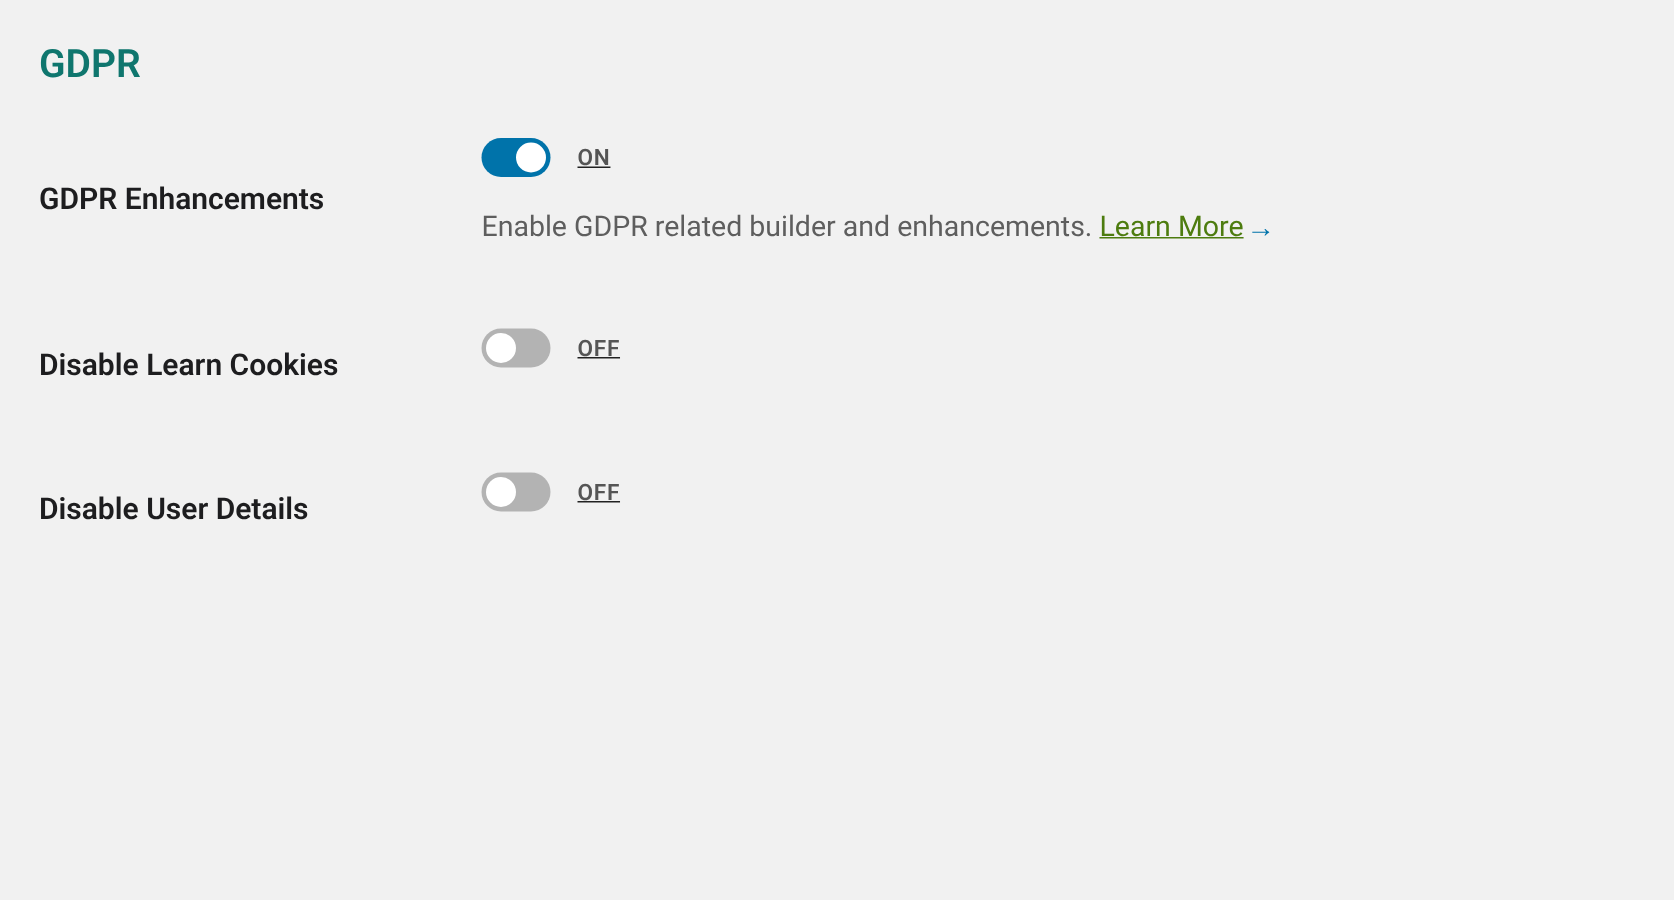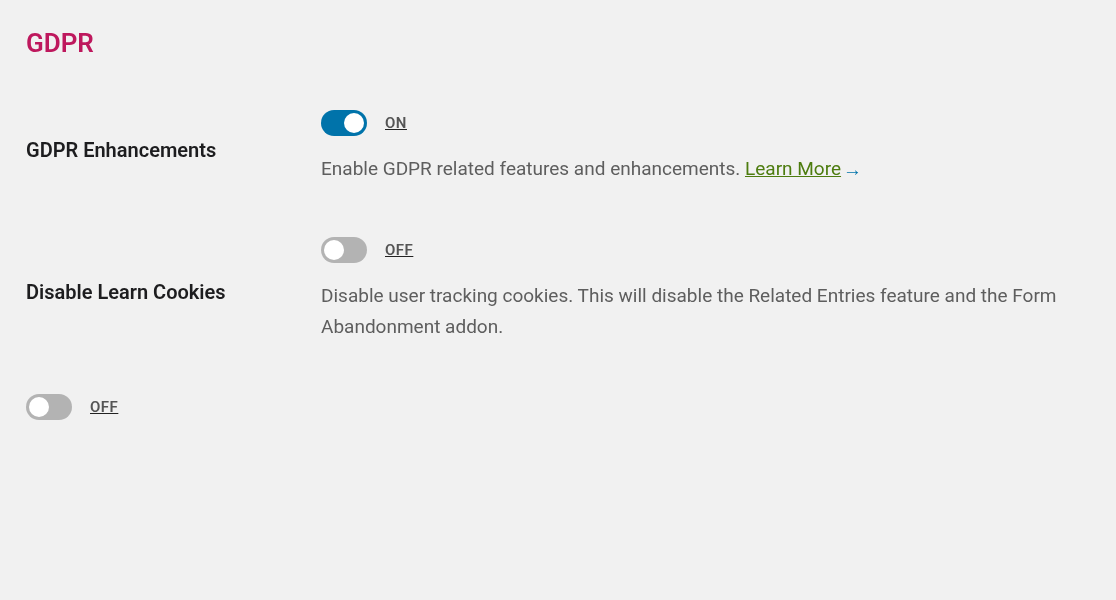--- a/index.html
+++ b/index.html
@@ -10,22 +10,22 @@
     body {
       font-family: -apple-system, BlinkMacSystemFont, "Segoe UI", Roboto, "Helvetica Neue", Arial, sans-serif;
       background: #f1f1f1;
       color: #222;
       padding: 28px 26px;
       width: 1116px;
     }
     .section-title {
       font-size: 26px;
       font-weight: 600;
-      color: #be185d;
-      margin-bottom: 52px;
+      color: #0f766e;
+      margin-bottom: 34px;
     }
     .setting-row {
       display: flex;
       align-items: center;
       margin-bottom: 52px;
     }
     .setting-label {
       width: 295px;
       flex-shrink: 0;
       font-size: 20px;
@@ -104,39 +104,39 @@
 <div class="setting-row">
   <div class="setting-label">GDPR Enhancements</div>
   <div class="setting-content">
     <div class="toggle-line">
       <div class="toggle on">
         <div class="toggle-knob"></div>
       </div>
       <span class="toggle-state">ON</span>
     </div>
     <div class="setting-description">
-      <span>Enable GDPR related features and enhancements. </span><a class="learn-more-link">Learn More</a><span class="arrow-icon">→</span>
+      <span>Enable GDPR related builder and enhancements. </span><a class="learn-more-link">Learn More</a><span class="arrow-icon">→</span>
     </div>
   </div>
 </div>
 
 <div class="setting-row">
   <div class="setting-label">Disable Learn Cookies</div>
   <div class="setting-content">
     <div class="toggle-line">
       <div class="toggle off">
         <div class="toggle-knob"></div>
       </div>
       <span class="toggle-state">OFF</span>
     </div>
-    <div class="setting-description">Disable user tracking cookies. This will disable the Related Entries feature and the Form Abandonment addon.</div>
   </div>
 </div>
 
 <div class="setting-row">
+  <div class="setting-label">Disable User Details</div>
   <div class="setting-content">
     <div class="toggle-line">
       <div class="toggle off">
         <div class="toggle-knob"></div>
       </div>
       <span class="toggle-state">OFF</span>
     </div>
   </div>
 </div>
 

